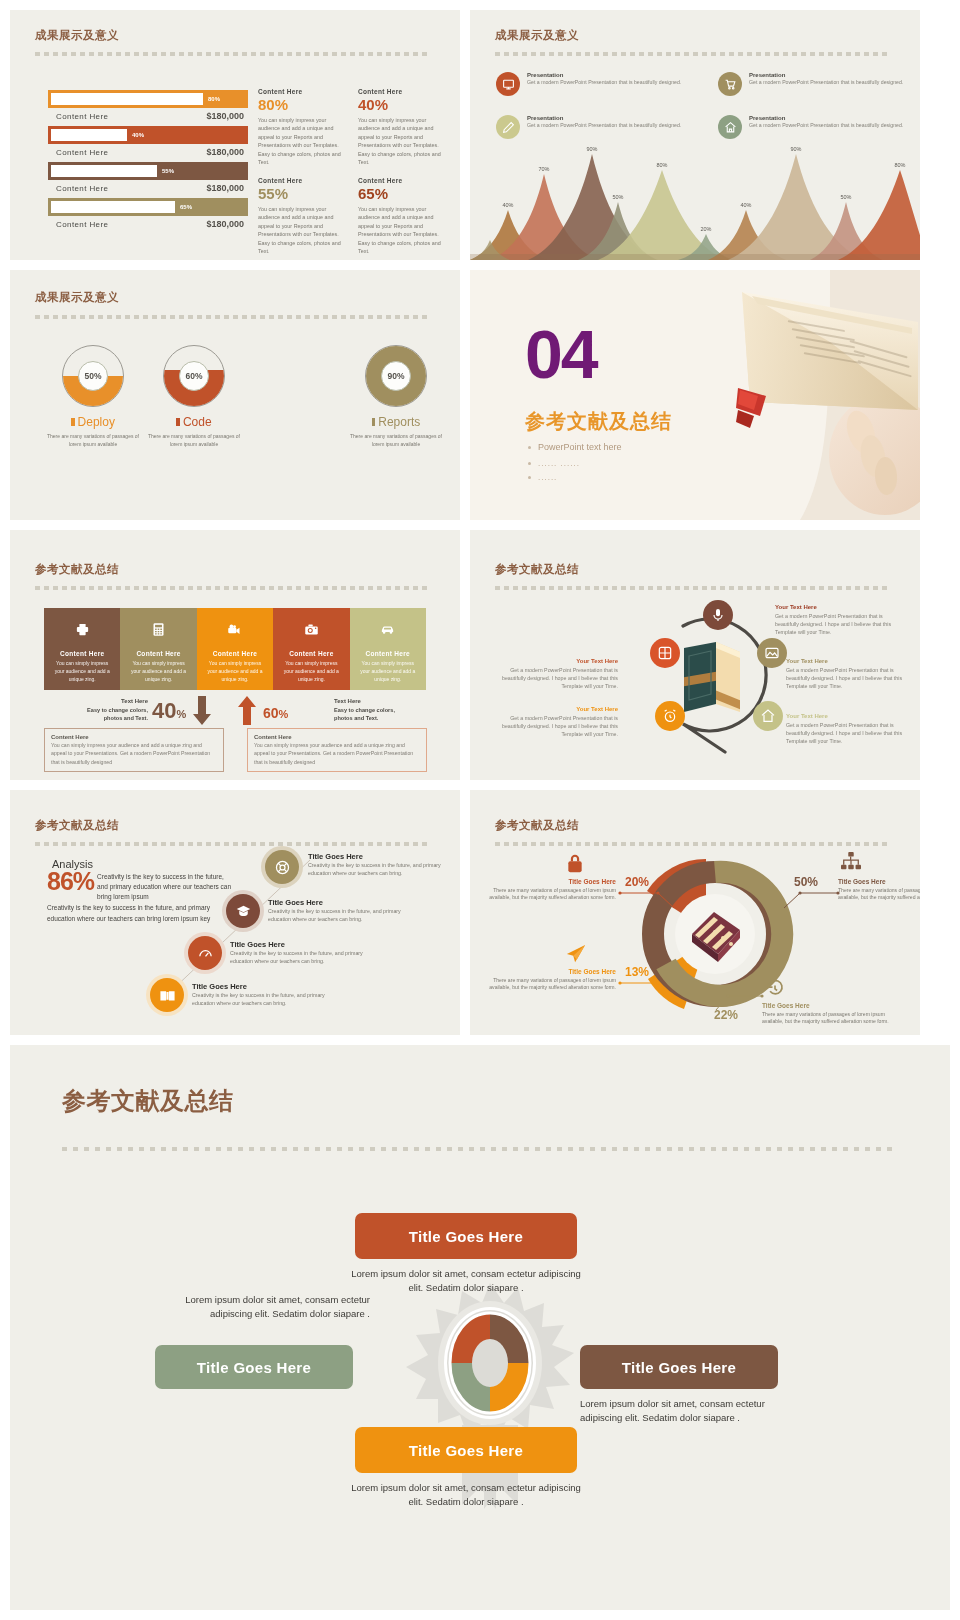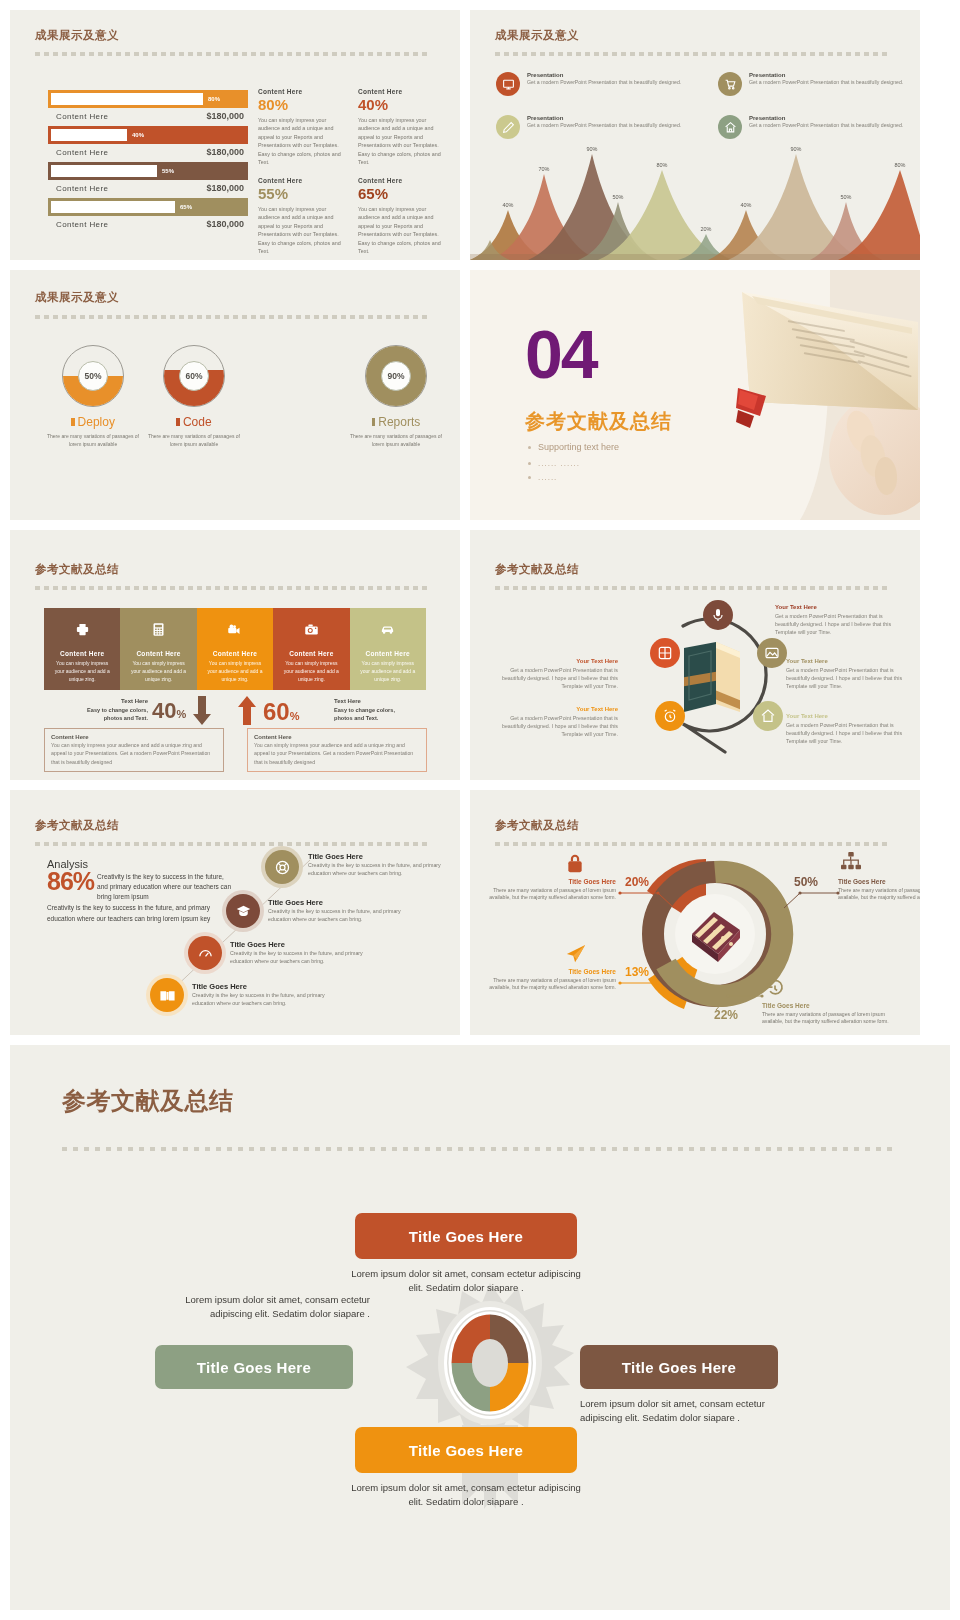--- a/index.html
+++ b/index.html
@@ -499,21 +499,21 @@
       <path d="M60 120 L78 126 L74 140 L58 134 Z" fill="#e2483a"></path>
       <path d="M58 140 L74 146 L70 158 L56 152 Z" fill="#a9281f"></path>
     </svg>
   </div>
 
   <div class="cover-num" style="left:55px;top:50px;">04</div>
   <div class="cover-h" style="left:55px;top:138px;">参考文献及总结</div>
 
   <div class="cover-li" style="left:58px;top:172px;">
     <span class="dot"></span>
-    <span class="tx">Supporting text here</span>
+    <span class="tx">PowerPoint text here</span>
   </div>
   <div class="cover-li" style="left:58px;top:189px;">
     <span class="dot"></span>
     <span class="tx" style="font-size:8px;letter-spacing:1px;">...... ......</span>
   </div>
   <div class="cover-li" style="left:58px;top:203px;">
     <span class="dot"></span>
     <span class="tx" style="font-size:8px;letter-spacing:1px;">......</span>
   </div>
 </div>
@@ -652,21 +652,21 @@
     <svg width="18" height="30" viewBox="0 0 18 30">
           <path d="M5 0h8v18h5L9 29 0 18h5z" fill="#7d5742"></path>
         </svg>
   </div>
   <div style="position:absolute;left:228px;top:166px;">
     <svg width="18" height="30" viewBox="0 0 18 30">
           <path d="M9 0l9 11h-5v18H5V11H0z" fill="#c0522a"></path>
         </svg>
   </div>
   <div class="bigpct" style="left:253px;top:168px;color:#c0522a;">
-    <span style="font-size:24px;">60</span><span>%</span>
+    <span style="font-size:14px;">60</span><span>%</span>
   </div>
   <div class="side-txt" style="left:324px;top:168px;">
     <div class="a">Text  Here</div>
     <div class="b">Easy to change colors, photos and Text.</div>
   </div>
 
   <div class="note-box" style="left:34px;top:198px;width:180px;border-color:#c0a18c;">
     <div class="nh">Content  Here</div>
     <div class="nb">You can simply impress your audience and add a unique zing and appeal to your Presentations. Get a modern PowerPoint Presentation that is beautifully designed</div>
   </div>
@@ -839,21 +839,21 @@
         <i></i>
         <i></i>
         <i></i>
       </div>
 
   <svg width="300" height="150" viewBox="0 0 300 150" style="position:absolute;left:140px;top:62px;">
     <line x1="20" y1="140" x2="160" y2="8" stroke="#c3b8ab" stroke-width="0.8"></line>
   </svg>
 
   <div style="position:absolute;left:37px;top:68px;width:185px;">
-    <div style="font-size:11px;color:#3b3a36;">Analysis</div>
+    <div style="font-size:11px;color:#3b3a36;margin-left:5px;">Analysis</div>
     <div style="display:flex;align-items:flex-start;gap:3px;">
       <div style="font-size:25px;font-weight:bold;color:#c0522a;line-height:.95;letter-spacing:-1px;">86%</div>
       <div style="font-size:6.5px;line-height:1.55;color:#45433f;padding-top:2px;">Creativity is the key to success in the future, and primary education where our teachers can bring lorem ipsum</div>
     </div>
     <div style="font-size:6.5px;line-height:1.6;color:#45433f;margin-top:1px;">Creativity is the key to success in the future, and primary education where our teachers can bring lorem ipsum key</div>
   </div>
 
   <div class="tl-node" style="left:255px;top:60px;background:#a08f5f;box-shadow:0 0 0 4px #dcd3be;">
     <svg viewBox="0 0 24 24" fill="none" stroke="#fff" stroke-width="1.8">
           <circle cx="12" cy="12" r="8.5"></circle>

